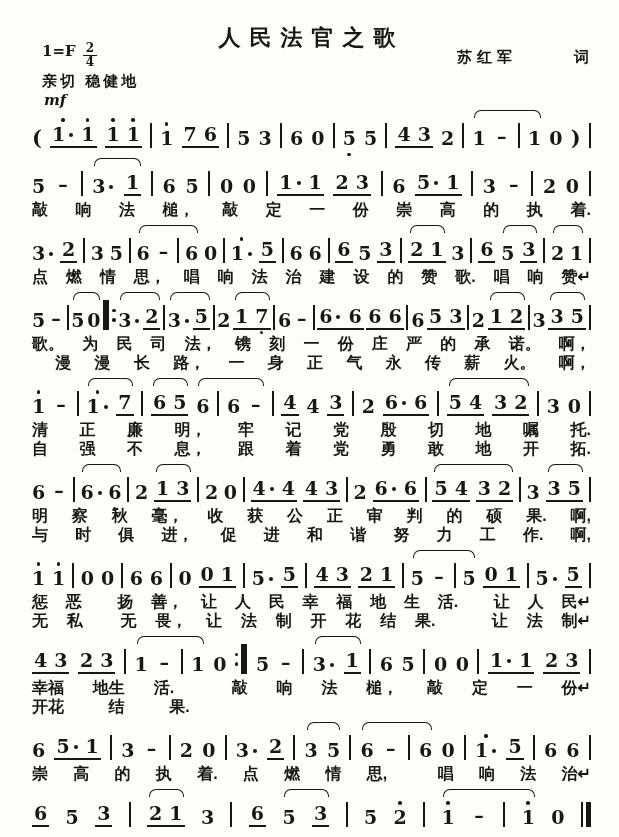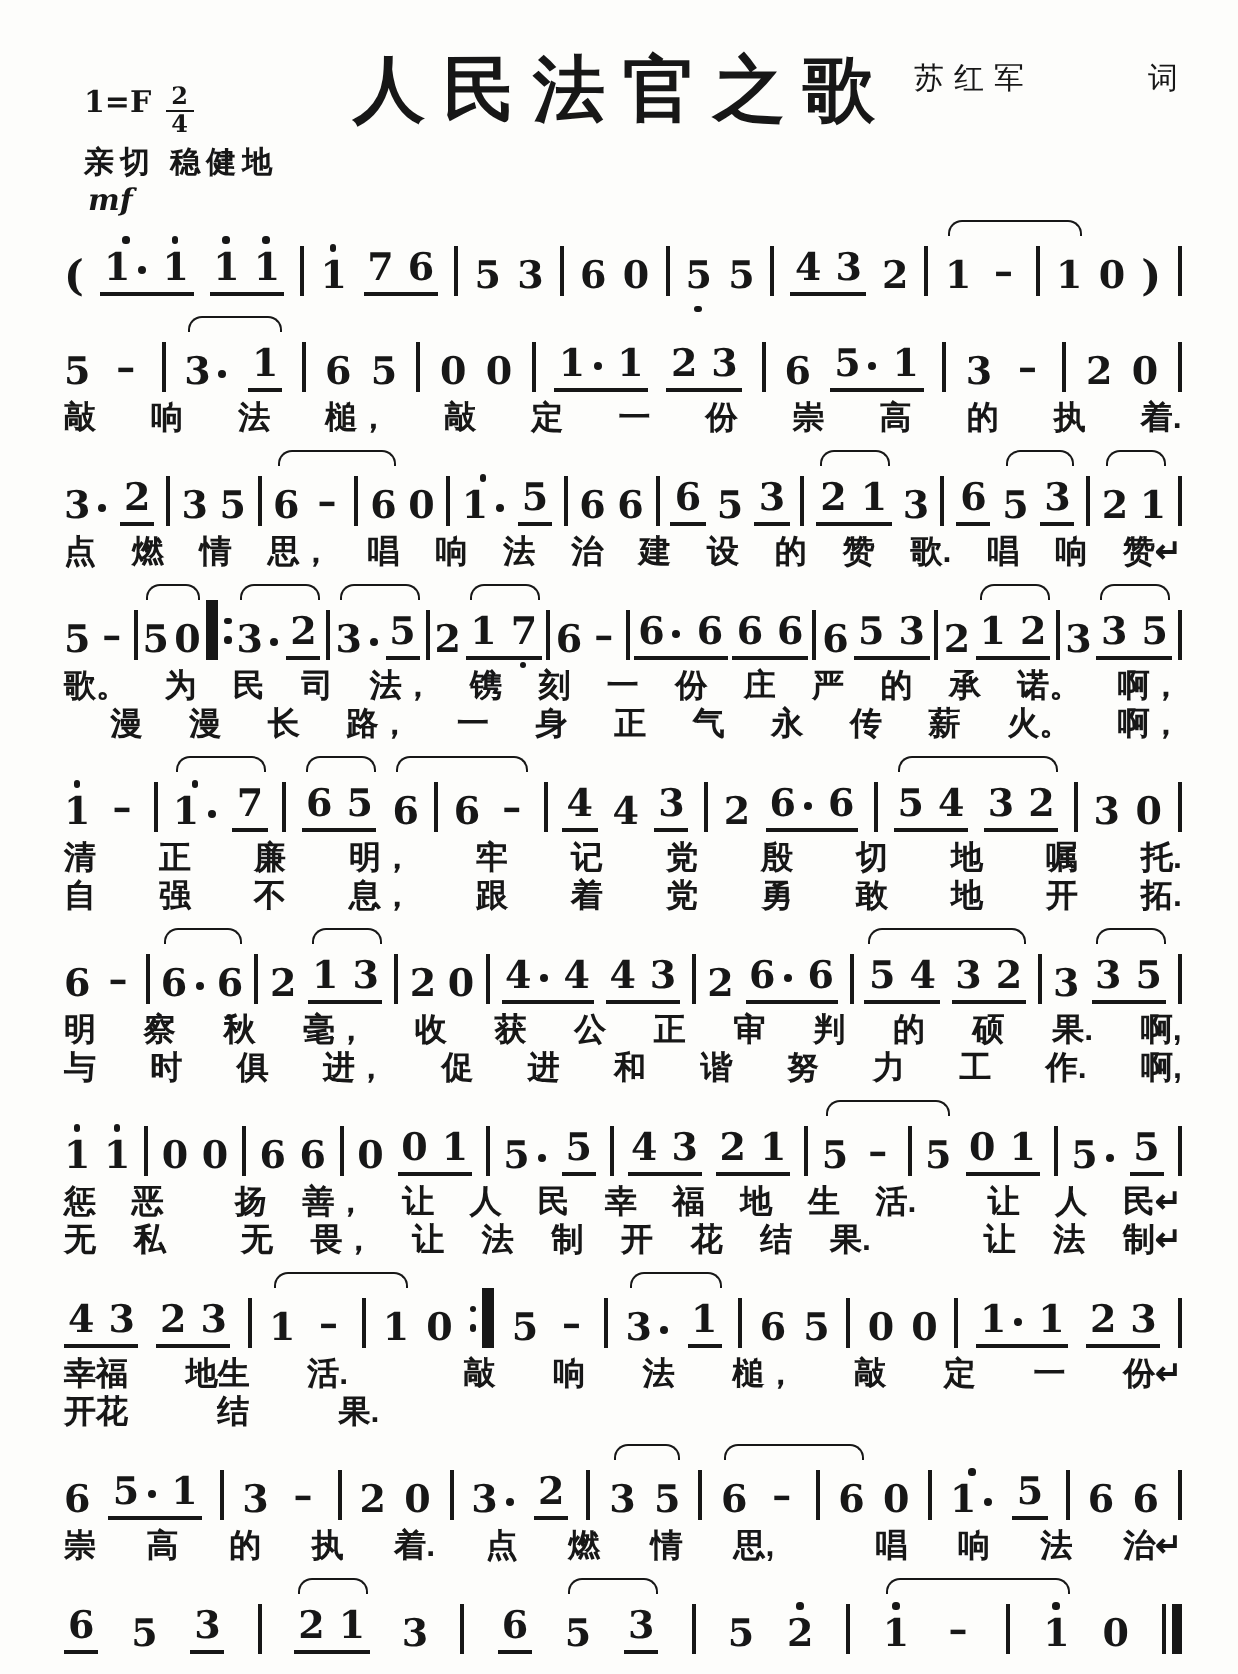--- a/index.html
+++ b/index.html
@@ -5,31 +5,31 @@
   html,body{margin:0;padding:0;background:#e8e8e8;}
   .page{
     width:619px;height:837px;box-sizing:border-box;margin:0 auto;
     padding:8px 26px 4px 30px;background:#fdfdfb;color:#171717;
     font-family:"Liberation Sans",sans-serif;position:relative;overflow:hidden;
   }
   
   .hdr{position:relative;height:100px;}
   .title{
     margin:0;padding-top:16px;text-align:center;
-    font-family:"DejaVu Serif",serif;font-weight:700;font-size:36px;
+    font-family:"DejaVu Serif",serif;font-weight:700;font-size:22px;
     letter-spacing:9px;line-height:1.2;
   }
   .keysig{
     position:absolute;left:12px;top:34px;display:flex;gap:7px;
     font-family:"DejaVu Serif",serif;font-weight:bold;font-size:15px;
   }
   .frac{display:inline-flex;flex-direction:column;align-items:center;line-height:1.05;font-size:12px;}
   .frac .num{border-bottom:1.5px solid #171717;padding:0 3px;}
-  .credits{position:absolute;right:4px;top:22px;display:flex;flex-direction:column;gap:5px;
-    font-weight:normal;font-size:15px;}
+  .credits{position:absolute;right:4px;top:40px;display:flex;flex-direction:column;gap:5px;
+    font-weight:bold;font-size:15px;}
   .credit{display:flex;justify-content:space-between;width:132px;}
   .credit .nm{letter-spacing:5px;}
   .expr{position:absolute;left:12px;top:64px;font-weight:bold;font-size:15px;letter-spacing:3px;}
   .dyn{position:absolute;left:14px;top:83px;font-family:"DejaVu Serif",serif;
     font-style:italic;font-weight:bold;font-size:15px;}
   
   .system{margin-bottom:4px;}
   .mrow{
     position:relative;display:flex;justify-content:space-between;align-items:flex-end;
     height:44px;box-sizing:border-box;padding:13px 2px 4px;

